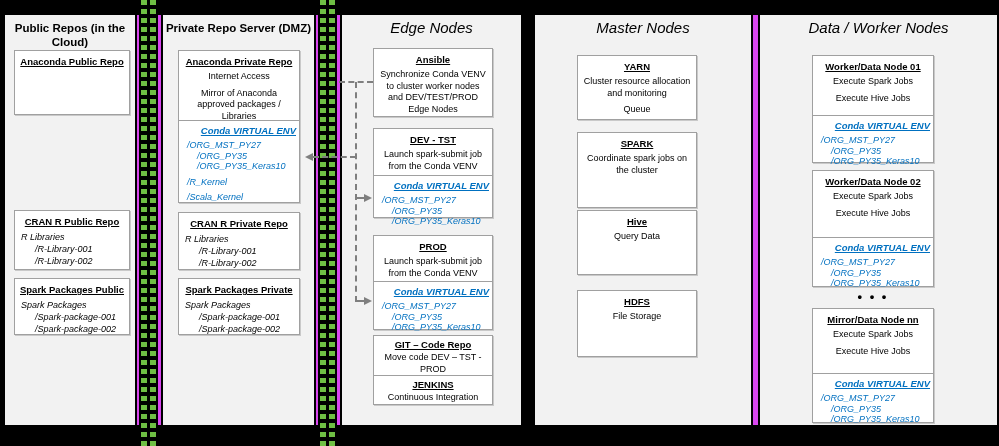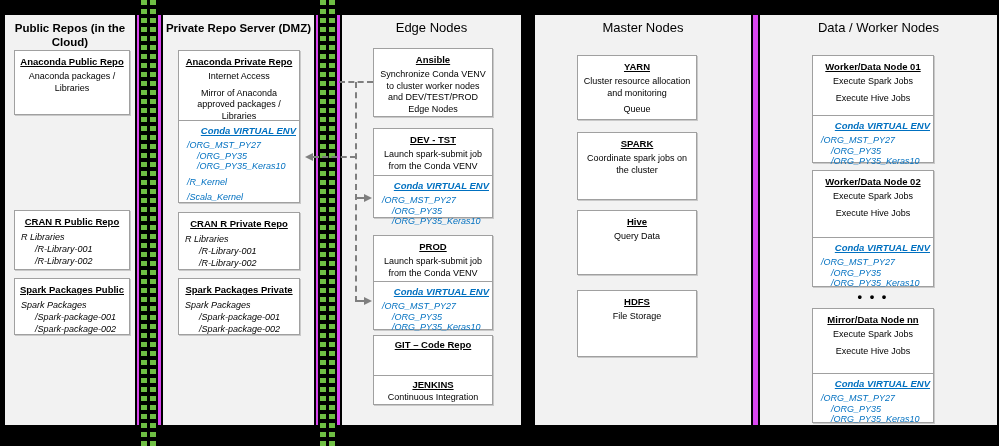--- a/index.html
+++ b/index.html
@@ -17,21 +17,21 @@
       repeating-linear-gradient(180deg, var(--green,#6FBF44) 0 5px, transparent 5px 9px);
     background-size:6px 100%, 6px 100%;
     background-position:2px 0, 11px 0;
     background-repeat:no-repeat; }
 
   
   .col { position:absolute; top:13px; height:414px; background:#f2f2f2;
          border:2px solid #000; box-sizing:border-box; z-index:1; }
   .col-title { text-align:center; font-weight:bold; font-size:11.5px;
                line-height:14px; padding:6px 6px 0; color:#000; }
-  .col-title.it { font-weight:normal; font-size:13px; }
+  .col-title.it { font-weight:normal; font-style:italic; font-size:15px; }
   .col-title.nw { white-space:nowrap; padding-left:0; padding-right:0; }
 
   
   .box { position:absolute; background:#fff; border:1px solid #a0a0a0;
          box-sizing:border-box; text-align:center; color:#000;
          box-shadow:1px 1px 0 #c9c9c9; }
   .bt { font-weight:bold; text-decoration:underline;
         font-size:9.5px; margin:5px 2px 4px; }
   .bt.tight { margin:3px 2px 2px; }
   .bb { font-size:9px; line-height:11.5px; padding:0 4px; }
@@ -74,21 +74,20 @@
   <div class="bar" style="left:0;top:0;width:3px;height:446px;"></div>
   <div class="bar" style="left:521px;top:0;width:12px;height:446px;"></div>
 
   <div class="firewall" style="left:139px;"></div>
   <div class="firewall" style="left:318px;"></div>
 
   <div class="col" style="left:3px;width:134px;">
     <div class="col-title">Public Repos (in the Cloud)</div>
     <div class="box" style="left:9px;top:35px;width:116px;height:65px;">
       <div class="bt">Anaconda Public Repo</div>
-      <div class="bb">Anaconda packages / Libraries</div>
     </div>
     <div class="box" style="left:9px;top:195px;width:116px;height:60px;">
       <div class="bt">CRAN R Public Repo</div>
       <div class="bl">
         <div>R Libraries</div>
         <div class="ind">/R-Library-001</div>
         <div class="ind">/R-Library-002</div>
       </div>
     </div>
     <div class="box" style="left:9px;top:263px;width:116px;height:57px;">
@@ -162,36 +161,37 @@
       <div class="venv" style="height:53px;">
         <div class="vt">Conda VIRTUAL ENV</div>
         <div class="env">/ORG_MST_PY27</div>
         <div class="env i1">/ORG_PY35</div>
         <div class="env i1">/ORG_PY35_Keras10</div>
       </div>
     </div>
     <div class="box" style="left:31px;top:320px;width:120px;height:70px;">
       <div class="sect" style="height:36px;">
         <div class="bt tight">GIT – Code Repo</div>
+        <div class="bb">Move code DEV – TST - PROD</div>
       </div>
       <div class="sect divline" style="height:32px;">
         <div class="bt tight">JENKINS</div>
         <div class="bb">Continuous Integration</div>
       </div>
     </div>
   </div>
 
   <div class="col" style="left:533px;width:220px;">
     <div class="col-title it">Master Nodes</div>
     <div class="box" style="left:42px;top:40px;width:120px;height:65px;">
       <div class="bt">YARN</div>
       <div class="bb sp">Cluster resource allocation and monitoring</div>
       <div class="bb">Queue</div>
     </div>
-    <div class="box" style="left:42px;top:117px;width:120px;height:68px;">
+    <div class="box" style="left:42px;top:117px;width:120px;height:76px;">
       <div class="bt">SPARK</div>
       <div class="bb">Coordinate spark jobs on the cluster</div>
     </div>
     <div class="box" style="left:42px;top:195px;width:120px;height:65px;">
       <div class="bt">Hive</div>
       <div class="bb">Query Data</div>
     </div>
     <div class="box" style="left:42px;top:275px;width:120px;height:67px;">
       <div class="bt">HDFS</div>
       <div class="bb">File Storage</div>

